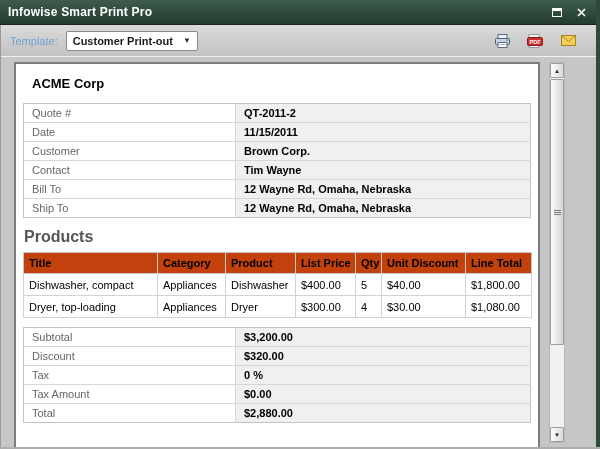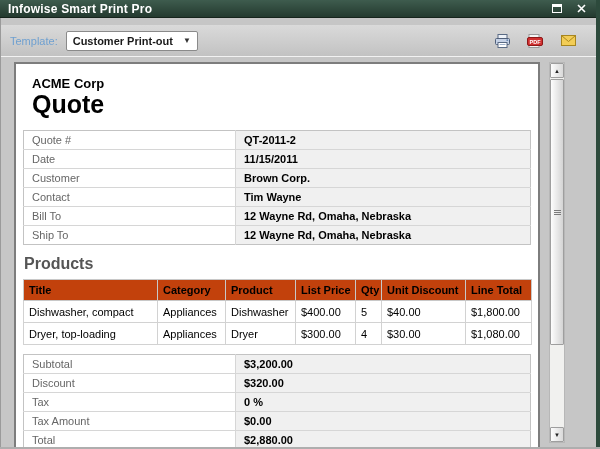--- a/index.html
+++ b/index.html
@@ -8,21 +8,21 @@
   .window {
     position:relative; width:600px; height:449px; overflow:hidden;
     background:#c6c6c6;
   }
   .edge-left  { position:absolute; left:0; top:0; bottom:0; width:1px; background:#9a9a9a; z-index:5; }
   .edge-right { position:absolute; right:0; top:0; bottom:0; width:4px; background:#2d4a3c; z-index:5; }
   .edge-bottom{ position:absolute; left:0; right:0; bottom:0; height:2px; background:#aeaeae; z-index:5; }
 
   
   .titlebar {
-    position:absolute; top:0; left:0; right:4px; height:18px;
+    position:absolute; top:0; left:0; right:4px; height:25px;
     background:linear-gradient(#3e5c4e, #243a2f);
     border-bottom:1px solid #16241c;
     display:flex; align-items:center; padding:0 8px; z-index:6;
   }
   .titlebar .title { color:#ffffff; font-size:12px; font-weight:bold; letter-spacing:.2px; }
   .win-controls { margin-left:auto; display:flex; align-items:center; gap:10px; }
   .win-btn { width:14px; height:14px; display:flex; align-items:center; justify-content:center; cursor:pointer; }
 
   
   .toolbar {
@@ -151,21 +151,20 @@
           <path d="M0.5,0.5 L7.5,6.5 L14.5,0.5" fill="none" stroke="#a8861e"></path>
         </svg>
       </span>
     </div>
   </div>
 
   <div class="preview">
 
     <div class="page">
       <div class="company">ACME Corp</div>
-      <div class="doc-title">Quote</div>
 
       <table class="kv">
         <tbody>
             <tr>
           <td class="kv-label">Quote #</td>
           <td class="kv-value">QT-2011-2</td>
         </tr>
         <tr>
           <td class="kv-label">Date</td>
           <td class="kv-value">11/15/2011</td>

